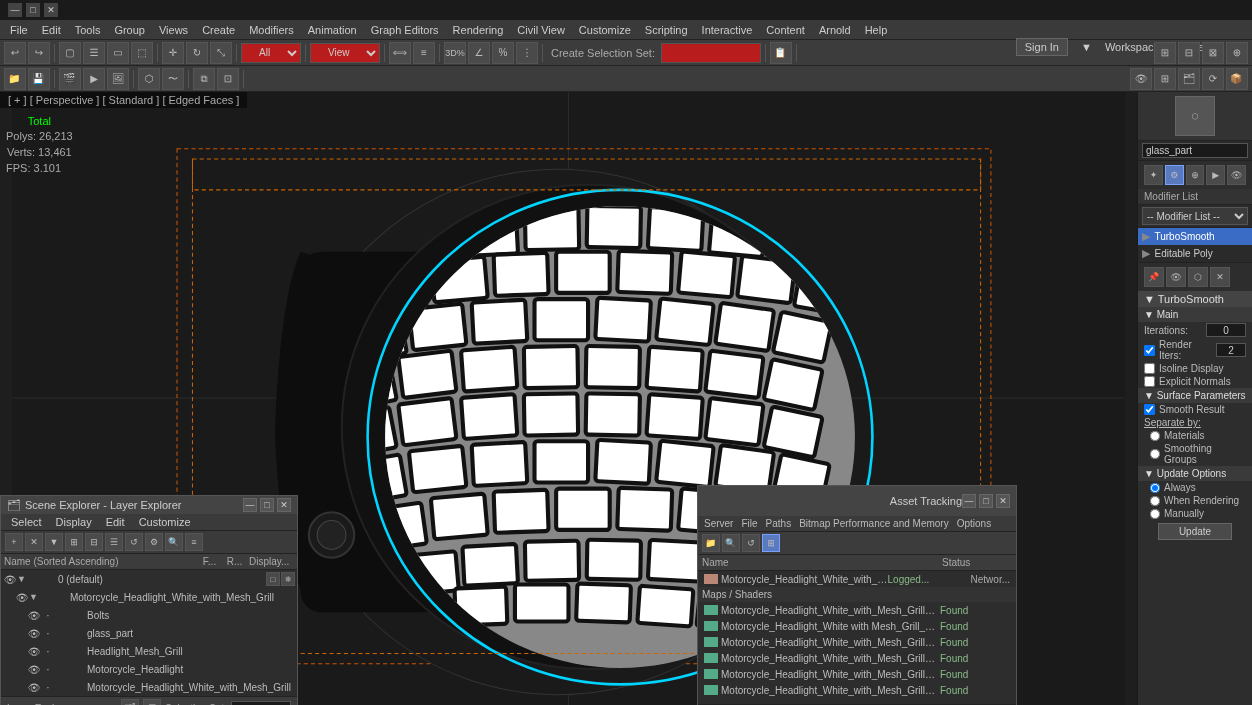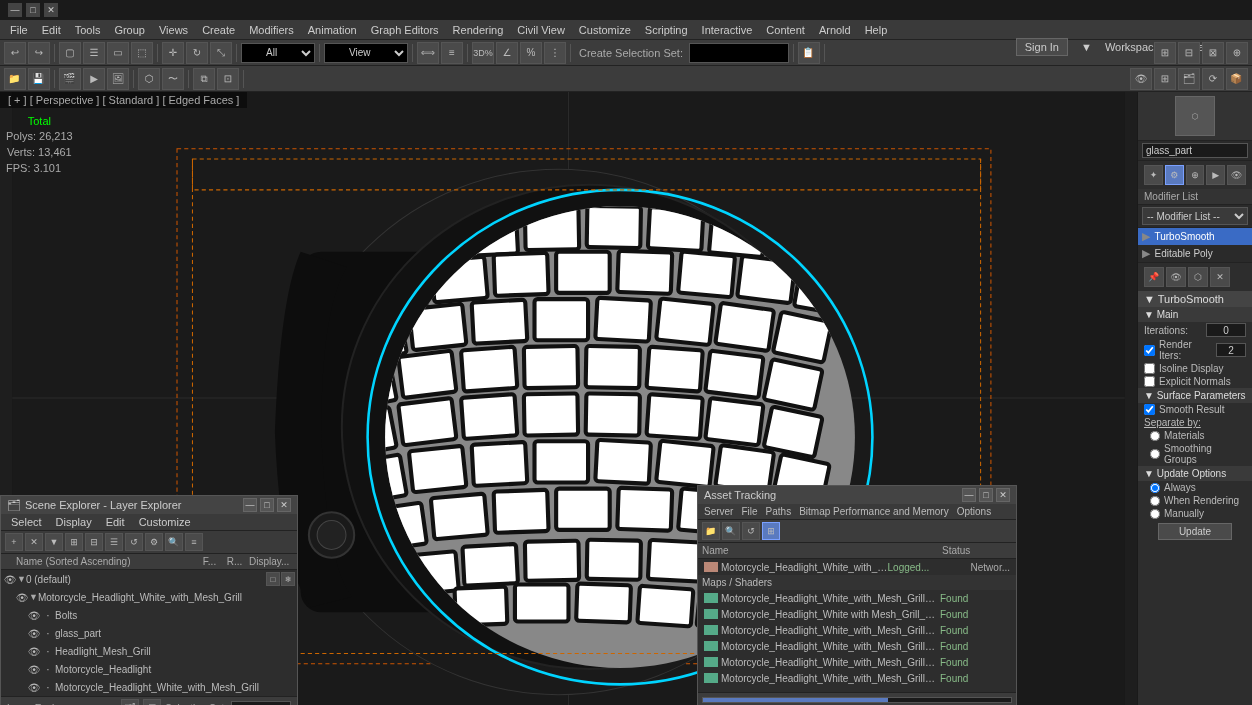--- a/index.html
+++ b/index.html
@@ -57,22 +57,22 @@
       background: #4a4a4a;
       border: 1px solid #555;
       color: #bbb;
       display: flex; align-items: center; justify-content: center;
       cursor: pointer;
       font-size: 10px;
     }
     .tb-sep { width: 1px; height: 18px; background: #555; margin: 0 2px; }
     .tb-label { color: #aaa; padding: 0 4px; font-size: 11px; }
     .tb-select {
-      background: #000000; border: 1px solid #555; color: #ccc;
-      height: 20px; font-size: 10px; padding: 0 20px;
+      background: #b91c1c; border: 1px solid #555; color: #ccc;
+      height: 20px; font-size: 10px; padding: 0 13px;
     }
 
     
     #main-area {
       display: flex;
       height: calc(705px - 20px - 20px - 26px - 26px);
     }
 
     
     #viewport {
@@ -206,32 +206,32 @@
       width: 18px; height: 18px;
       background: #4a4a4a; border: 1px solid #555;
       color: #bbb; display: flex; align-items: center; justify-content: center;
       cursor: pointer; font-size: 9px;
     }
     .le-header {
       display: flex; background: #3c3c3c;
       border-bottom: 1px solid #222;
       font-size: 10px; color: #aaa;
     }
-    .le-col-name { flex: 1; padding: 2px 15px; }
+    .le-col-name { flex: 1; padding: 2px 3px; }
     .le-col-f { width: 25px; padding: 2px 2px; text-align: center; }
     .le-col-r { width: 25px; padding: 2px 2px; text-align: center; }
     .le-col-disp { width: 50px; padding: 2px 2px; }
     .le-item {
       display: flex; align-items: center;
       padding: 1px 2px;
       font-size: 10px;
       color: #bbb;
       height: 18px;
     }
-    .le-item-name { flex: 1; overflow: hidden; white-space: nowrap; text-overflow: ellipsis; }
+    .le-item-name { flex: 1; overflow: hidden; white-space: nowrap; text-overflow: ellipsis; margin-left: 32px; }
     .le-eye { width: 14px; text-align: center; cursor: pointer; }
     .le-freeze { width: 14px; text-align: center; }
     .le-vis-icons { display: flex; gap: 1px; }
     .vis-icon { width: 14px; height: 14px; background: #4a4a4a; border: 1px solid #555; display: flex; align-items: center; justify-content: center; font-size: 8px; cursor: pointer; }
     .le-footer {
       display: flex; align-items: center; justify-content: space-between;
       padding: 2px 6px; background: #3c3c3c;
       border-top: 1px solid #222; font-size: 10px; color: #aaa;
     }
 
@@ -241,24 +241,24 @@
       right: 120px; bottom: 0;
       width: 320px;
       height: 220px;
       background: #2d2d2d;
       border: 1px solid #555;
       z-index: 10;
     }
     .at-title-bar {
       background: #444;
       display: flex; align-items: center;
-      padding: 2px 6px;
+      padding: 8px 6px;
       font-size: 11px;
       color: #ccc;
-      justify-content: space-between;
+      justify-content: flex-end;
     }
     .at-menubar {
       display: flex; gap: 8px;
       padding: 2px 6px; background: #3a3a3a;
       border-bottom: 1px solid #222;
       font-size: 10px; color: #bbb;
     }
     .at-toolbar {
       display: flex; gap: 2px;
       padding: 2px 4px; background: #3c3c3c;

